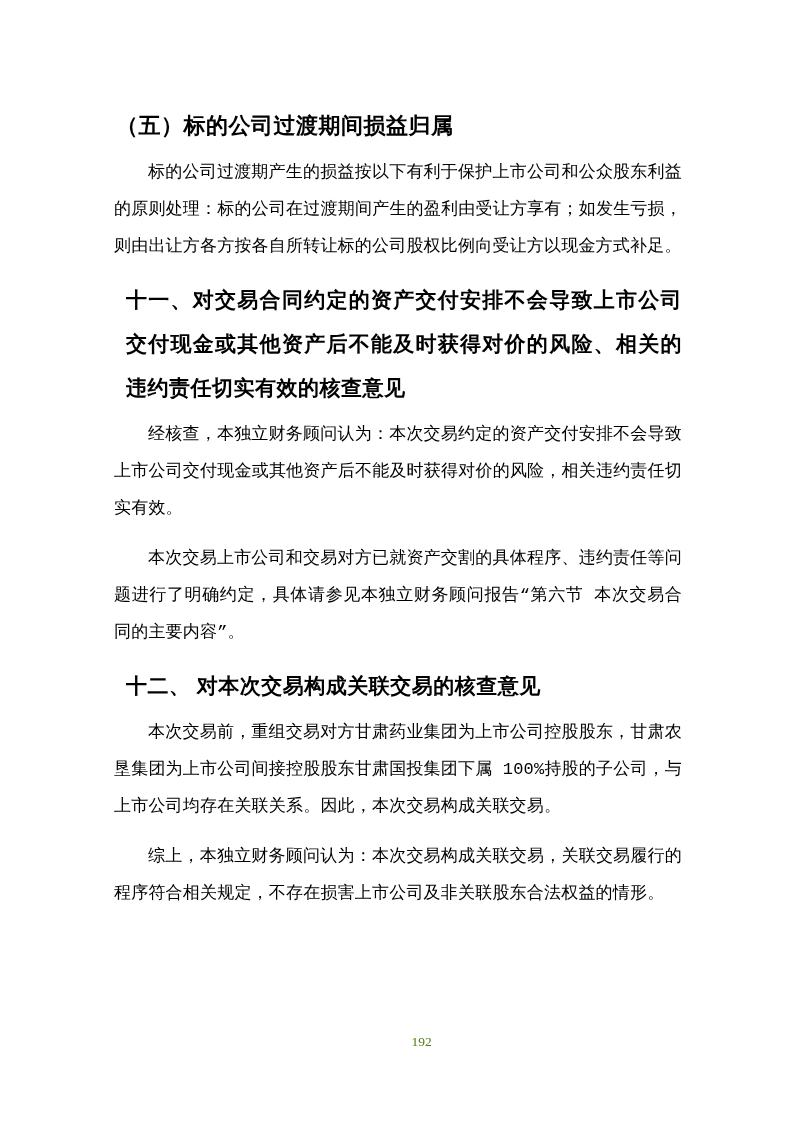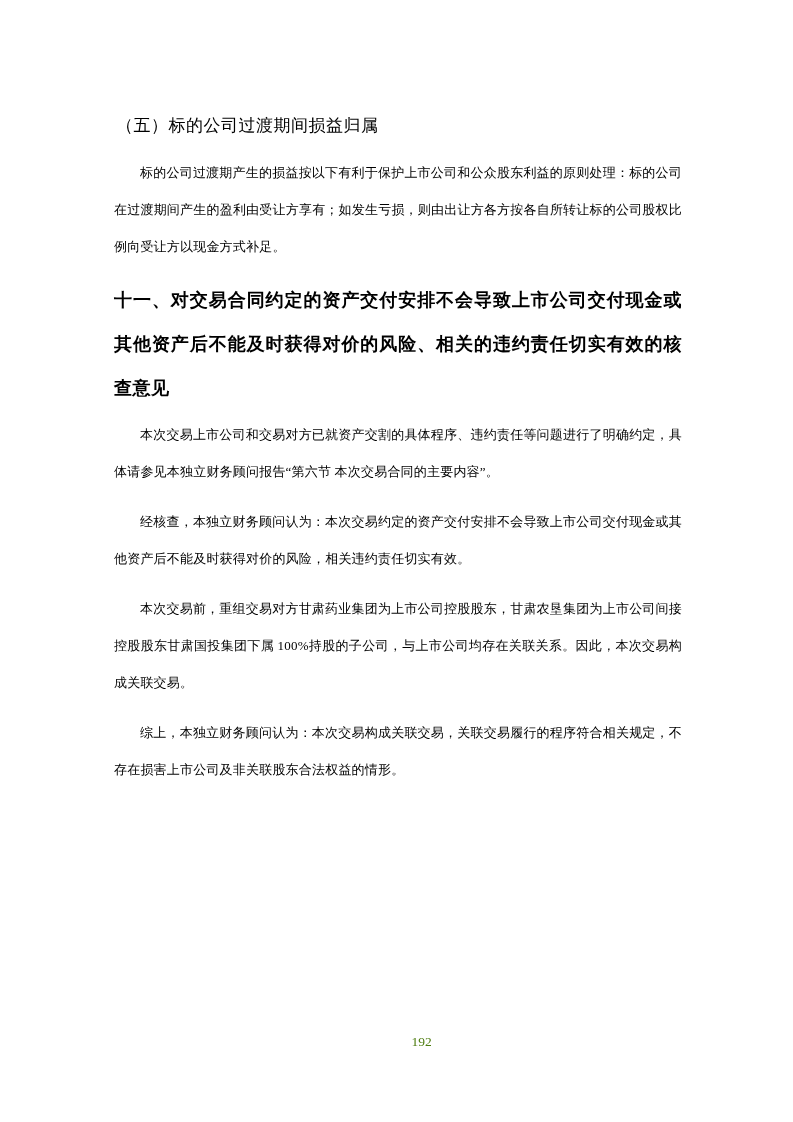--- a/index.html
+++ b/index.html
@@ -17,39 +17,39 @@
     box-sizing: border-box;
     padding: 88px 111px 0 114px;
     overflow: hidden;
   }
   .content {
     width: 568px;
   }
   
   .h3 {
     font-family: "Liberation Sans", "DejaVu Sans", sans-serif;
-    font-weight: normal;
-    font-size: 17px;
+    font-weight: bold;
+    font-size: 22px;
     line-height: 24px;
     margin: 26px 0 16px 2px;
     letter-spacing: 0.5px;
   }
   
   .h2 {
     font-family: "Liberation Sans", "DejaVu Sans", sans-serif;
     font-weight: bold;
-    font-size: 18px;
+    font-size: 21px;
     line-height: 44px;
-    margin: 12px 0 6px 0;
+    margin: 12px 0 6px 12px;
     text-align: justify;
     letter-spacing: 0.5px;
   }
   .p {
-    font-family: Liberation Serif, serif;
-    font-size: 13px;
+    font-family: Liberation Mono, monospace;
+    font-size: 17px;
     line-height: 37px;
     margin: 0 0 13px 0;
     text-indent: 2em;
     text-align: justify;
     letter-spacing: 0.2px;
   }
   .footer {
     position: absolute;
     bottom: 72px;
     left: 0;
@@ -62,19 +62,20 @@
   }
 </style>
 </head>
 <body>
 
 <div class="page">
   <div class="content" id="doc-content">
       <div class="h3">（五）标的公司过渡期间损益归属</div>
       <div class="p">标的公司过渡期产生的损益按以下有利于保护上市公司和公众股东利益的原则处理：标的公司在过渡期间产生的盈利由受让方享有；如发生亏损，则由出让方各方按各自所转让标的公司股权比例向受让方以现金方式补足。</div>
       <div class="h2">十一、对交易合同约定的资产交付安排不会导致上市公司交付现金或其他资产后不能及时获得对价的风险、相关的违约责任切实有效的核查意见</div>
+      <div class="p">经核查，本独立财务顾问认为：本次交易约定的资产交付安排不会导致上市公司交付现金或其他资产后不能及时获得对价的风险，相关违约责任切实有效。</div>
       <div class="p">本次交易上市公司和交易对方已就资产交割的具体程序、违约责任等问题进行了明确约定，具体请参见本独立财务顾问报告“第六节 本次交易合同的主要内容”。</div>
-      <div class="p">经核查，本独立财务顾问认为：本次交易约定的资产交付安排不会导致上市公司交付现金或其他资产后不能及时获得对价的风险，相关违约责任切实有效。</div>
+      <div class="h2">十二、 对本次交易构成关联交易的核查意见</div>
       <div class="p">本次交易前，重组交易对方甘肃药业集团为上市公司控股股东，甘肃农垦集团为上市公司间接控股股东甘肃国投集团下属 100%持股的子公司，与上市公司均存在关联关系。因此，本次交易构成关联交易。</div>
       <div class="p">综上，本独立财务顾问认为：本次交易构成关联交易，关联交易履行的程序符合相关规定，不存在损害上市公司及非关联股东合法权益的情形。</div>
     </div>
   <div class="footer">192</div>
 </div>
 
 </body></html>

